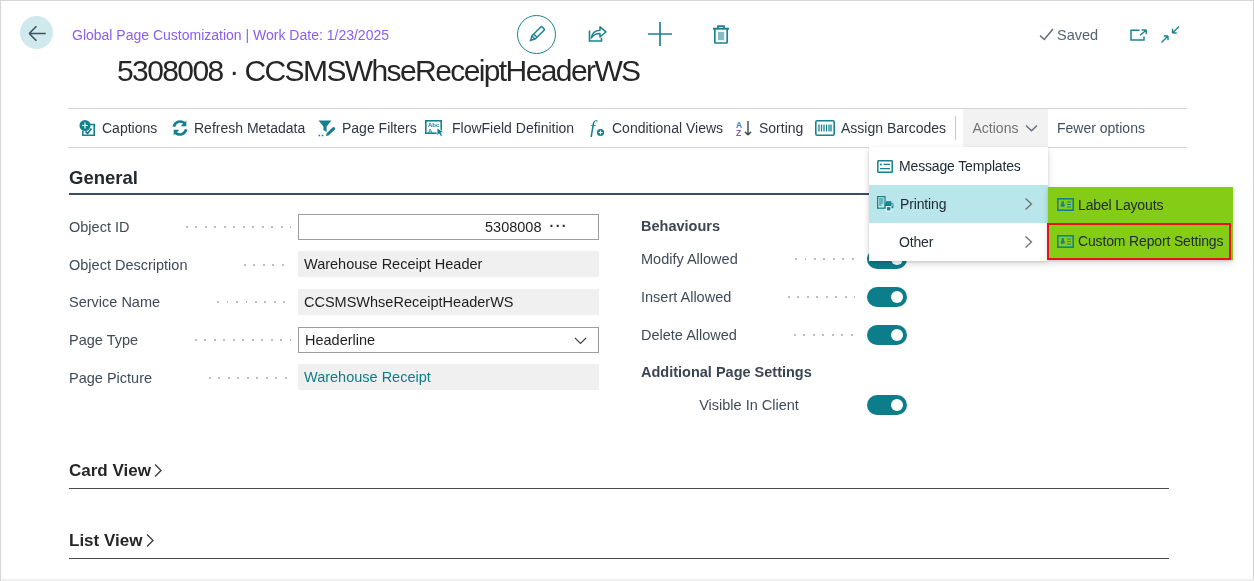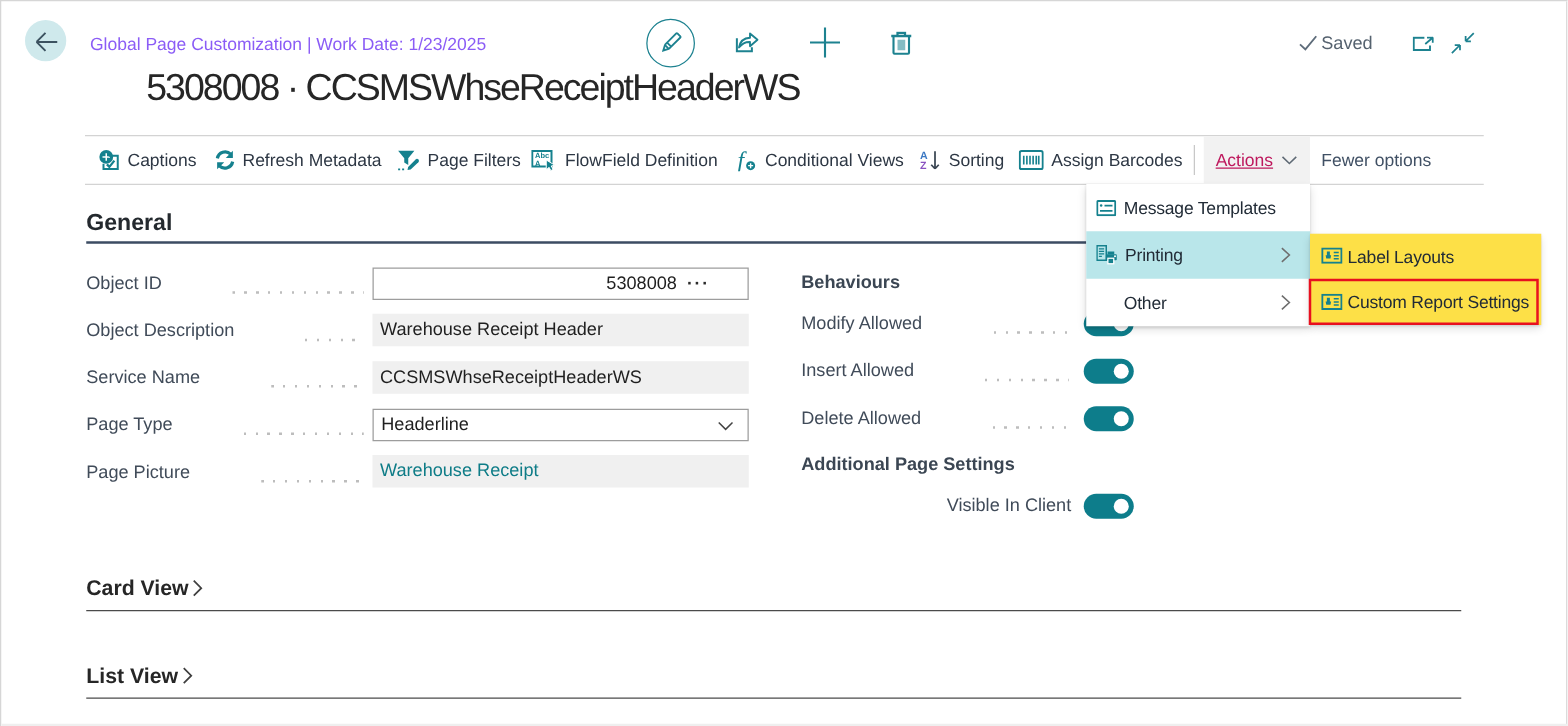--- a/index.html
+++ b/index.html
@@ -7,21 +7,21 @@
 body {
   font-family:"Liberation Sans", sans-serif;
   background:#ffffff;
   position:relative;
   overflow:hidden;
   border-top:1px solid #d6d6d6;
   border-left:1px solid #d6d6d6;
 }
 .abs { position:absolute; }
 .lbl { font-size:14.5px; color:#404b59; white-space:nowrap; }
-.row { display:flex; align-items:flex-end;gap:46px; }
+.row { display:flex; align-items:center;gap:46px; }
 .dots { flex:1; height:2px; margin-left:11px; margin-right:2px;
   background:repeating-linear-gradient(to right,#bdbdbd 0,#bdbdbd 1.9px,transparent 1.9px,transparent 9.5px); }
 .fieldbox { position:absolute; left:297px; width:301px; height:26px; font-size:14.5px; display:flex; align-items:center; }
 .gray { background:#f0f0f0; padding-left:6px; color:#1f1f1f; }
 .white { background:#fff; border:1px solid #9d9d9d; padding-left:6px; color:#1f1f1f; }
 .mi { display:flex; align-items:center; position:absolute; top:0; height:38px; font-size:14px; color:#2d3744; white-space:nowrap; }
 .mi svg { margin-right:6px; }
 .menurow { display:flex; align-items:center; height:38px; font-size:14px; color:#212b36; white-space:nowrap; letter-spacing:-0.15px; }
 </style>
 </head>
@@ -142,21 +142,21 @@
 
   <div class="mi" style="left:814px;">
     <svg width="20" height="16" viewBox="0 0 20 16" fill="none" stroke="#15818e">
       <rect x="0.8" y="0.8" width="18.4" height="14.4" rx="1.5" stroke-width="1.6"></rect>
       <path d="M4 4.5 v7 M6.5 4.5 v7 M9 4.5 v7 M11.5 4.5 v7 M14 4.5 v7 M16 4.5 v7" stroke-width="1.3"></path>
     </svg>
     <span>Assign Barcodes</span>
   </div>
   <div class="abs" style="left:954px; top:7px; width:1px; height:24px; background:#c8c8c8;"></div>
 
-  <div class="abs" style="left:962px; top:0; width:85px; height:38px; background:#f2f2f2; display:flex; align-items:center; justify-content:center; font-size:14px; color:#be185d;text-decoration:underline;">
+  <div class="abs" style="left:962px; top:0; width:85px; height:38px; background:#f2f2f2; display:flex; align-items:center; justify-content:center; font-size:14px; color:#737373;">
     <span>Actions</span>
     <svg width="13" height="8" viewBox="0 0 13 8" fill="none" stroke="#5f6a75" stroke-width="1.25" style="margin-left:7px;">
       <path d="M1 1.5 L6.5 6.8 L12 1.5"></path>
     </svg>
   </div>
   <div class="abs" style="left:1056px; top:0; height:38px; display:flex; align-items:center; font-size:14px; color:#405064;">Fewer options</div>
 </div>
 
 <div class="abs" style="left:68px; top:166px; font-size:18.5px; font-weight:bold; color:#24292e;">General</div>
 <div class="abs" style="left:68px; top:192px; width:1100px; height:2.2px; background:#3c4c63;"></div>
@@ -266,21 +266,21 @@
       </svg>
   </div>
   <div class="menurow" style="padding-left:30.5px; position:relative;">
     <span>Other</span>
     <svg style="position:absolute; right:15px;" width="9" height="14" viewBox="0 0 9 14" fill="none" stroke="#6e6e6e" stroke-width="1.25">
         <path d="M1.5 1.5 L7.5 7 L1.5 12.5"></path>
       </svg>
   </div>
 </div>
 
-<div class="abs" style="left:1047px; top:185.7px; width:184.5px; height:73.3px; background:#fde047; box-shadow:0 3px 7px rgba(0,0,0,0.14), 0 1px 2px rgba(0,0,0,0.12); z-index:11;">
+<div class="abs" style="left:1047px; top:185.7px; width:184.5px; height:73.3px; background:#84cc16; box-shadow:0 3px 7px rgba(0,0,0,0.14), 0 1px 2px rgba(0,0,0,0.12); z-index:11;">
   <div class="menurow" style="padding-left:9px; height:36.5px;">
     <svg width="17" height="13" viewBox="0 0 17 13" fill="none" stroke="#15818e">
       <rect x="0.8" y="0.8" width="15.4" height="11.4" stroke-width="1.6"></rect>
       <path d="M4.5 3.2 h2.4 v3 h1 l-0.5 2.5 h-3.4 l-0.5 -2.5 h1 z" fill="#15818e" stroke="none"></path>
       <path d="M10 4 h4 M10 6.5 h4 M10 9 h4" stroke-width="1.2"></path>
     </svg>
     <span style="margin-left:4px;">Label Layouts</span>
   </div>
   <div class="menurow" style="padding-left:9px; height:36.5px;">
     <svg width="17" height="13" viewBox="0 0 17 13" fill="none" stroke="#15818e">

